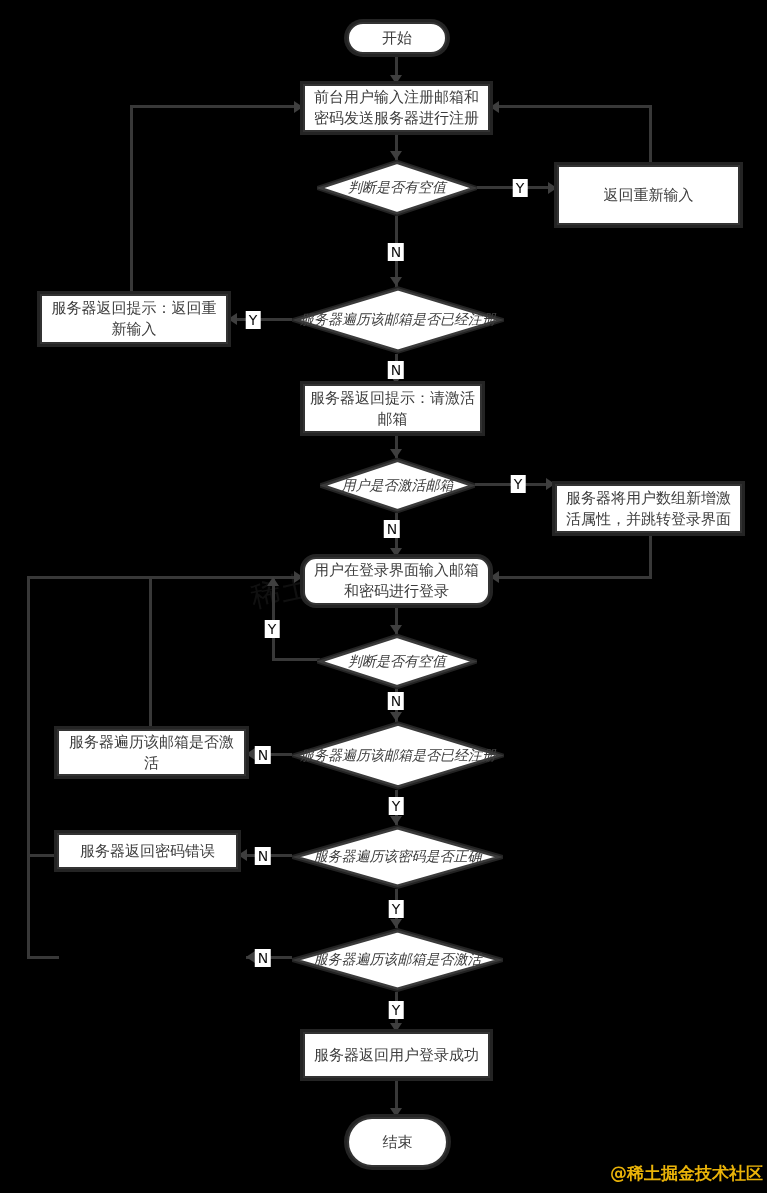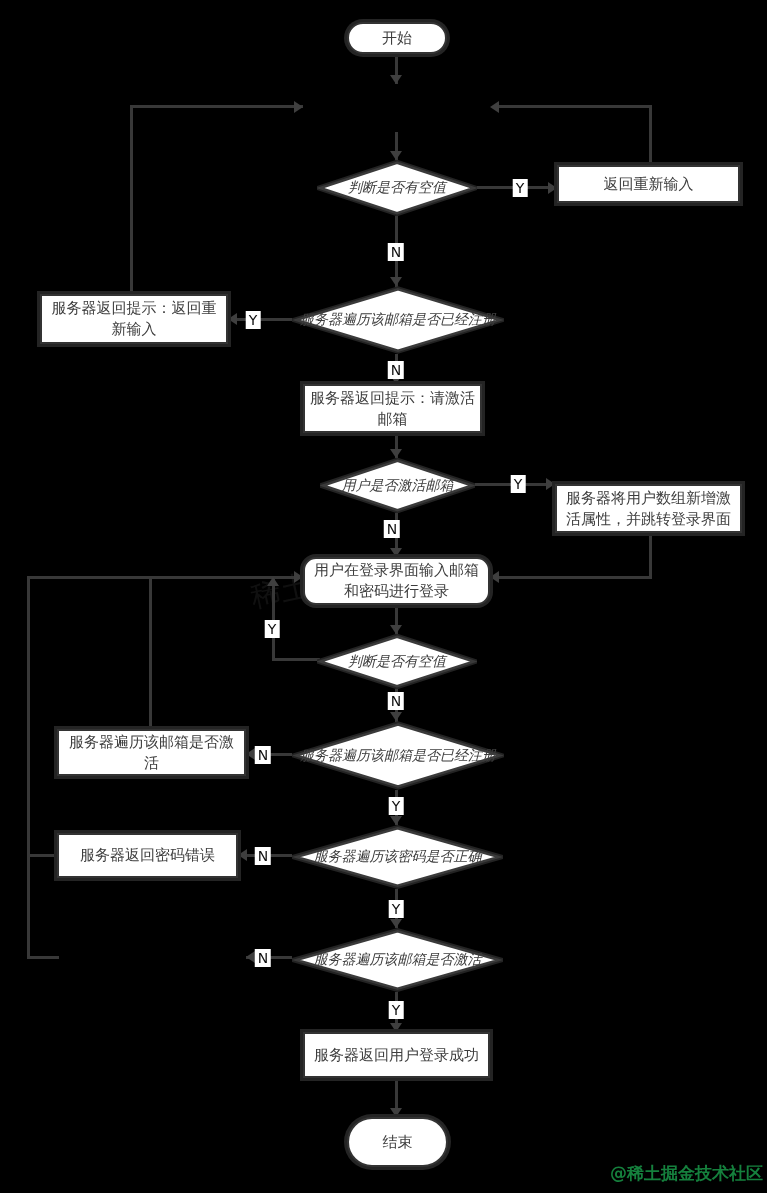--- a/index.html
+++ b/index.html
@@ -19,37 +19,37 @@
   .ar.d{border-left:6px solid transparent;border-right:6px solid transparent;border-top:9px solid #3f3f3f;}
   .ar.u{border-left:6px solid transparent;border-right:6px solid transparent;border-bottom:9px solid #3f3f3f;}
   .ar.l{border-top:6px solid transparent;border-bottom:6px solid transparent;border-right:9px solid #3f3f3f;}
   .ar.r{border-top:6px solid transparent;border-bottom:6px solid transparent;border-left:9px solid #3f3f3f;}
   .lbl{position:absolute;transform:translate(-50%,-50%);background:#fff;color:#101010;
     font-size:14px;line-height:18px;padding:0 3px;z-index:5;}
   
   #n-start{left:347px;top:22px;width:100px;height:32px;}
   #n-register{left:303px;top:84px;width:187px;height:48px;}
   #d-empty1{left:317px;top:160px;width:160px;height:56px;}
-  #n-retry{left:557px;top:165px;width:183px;height:38px;}
+  #n-retry{left:557px;top:165px;width:183px;height:60px;}
   #n-registered{left:40px;top:294px;width:188px;height:50px;}
   #d-reg1{left:292px;top:286px;width:212px;height:68px;}
   #n-activate{left:303px;top:384px;width:179px;height:49px;}
   #d-activated{left:320px;top:458px;width:155px;height:55px;}
   #n-attr{left:555px;top:484px;width:187px;height:49px;}
   #n-login{left:303px;top:557px;width:187px;height:48px;border-radius:13px;}
   #d-empty2{left:317px;top:634px;width:160px;height:55px;}
   #n-notreg{left:57px;top:729px;width:189px;height:47px;}
   #d-reg2{left:292px;top:721px;width:212px;height:69px;}
-  #n-pwd{left:57px;top:833px;width:181px;height:45px;}
+  #n-pwd{left:57px;top:833px;width:181px;height:36px;}
   #d-pwd{left:292px;top:825px;width:211px;height:64px;}
   #n-notact{left:57px;top:936px;width:189px;height:46px;}
   #d-act2{left:292px;top:928px;width:211px;height:64px;}
   #n-success{left:303px;top:1032px;width:187px;height:46px;}
   #n-end{left:347px;top:1117px;width:101px;height:50px;border-radius:25px;}
-  .wm-corner{position:absolute;right:4px;top:1162px;color:#15803d;font-size:17px;font-weight:bold;z-index:6;}
+  .wm-corner{position:absolute;right:4px;top:1162px;color:#eab308;font-size:17px;font-weight:bold;z-index:6;}
   .wm-faint{position:absolute;left:250px;top:565px;color:#9a9a9a;opacity:0.10;font-size:30px;
     transform:rotate(-12deg);z-index:0;pointer-events:none;}
 </style>
 </head>
 <body>
 
 <div id="canvas">
 
   <div class="wm-faint">稀土掘金</div>
 
@@ -104,20 +104,21 @@
   <div class="ar r" style="left:294px;top:101px;"></div>
   <div class="ar r" style="left:546px;top:478px;"></div>
   <div class="ar l" style="left:490px;top:571px;"></div>
   <div class="ar u" style="left:267px;top:577px;"></div>
   <div class="ar r" style="left:294px;top:571px;"></div>
   <div class="ar l" style="left:246px;top:748px;"></div>
   <div class="ar l" style="left:238px;top:849px;"></div>
   <div class="ar l" style="left:246px;top:951px;"></div>
 
   <div class="box capsule" id="n-start">开始</div>
+  <div class="box" id="n-register">前台用户输入注册邮箱和密码发送服务器进行注册</div>
   <div class="box" id="n-retry">返回重新输入</div>
   <div class="box" id="n-registered">服务器返回提示：返回重新输入</div>
   <div class="box" id="n-activate">服务器返回提示：请激活邮箱</div>
   <div class="box" id="n-attr">服务器将用户数组新增激活属性，并跳转登录界面</div>
   <div class="box" id="n-login">用户在登录界面输入邮箱和密码进行登录</div>
   <div class="box" id="n-notreg">服务器遍历该邮箱是否激活</div>
   <div class="box" id="n-pwd">服务器返回密码错误</div>
   <div class="box" id="n-success">服务器返回用户登录成功</div>
   <div class="box capsule" id="n-end">结束</div>
 

